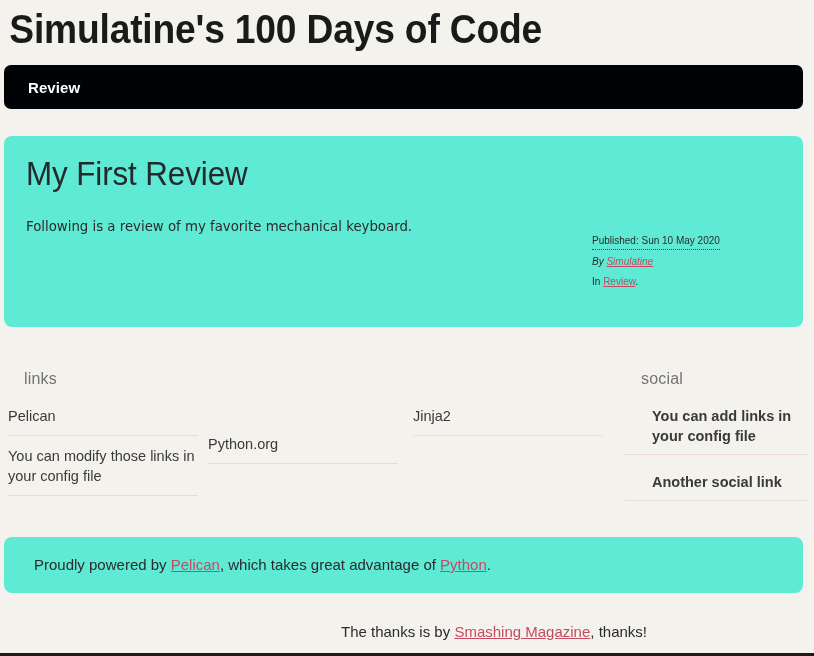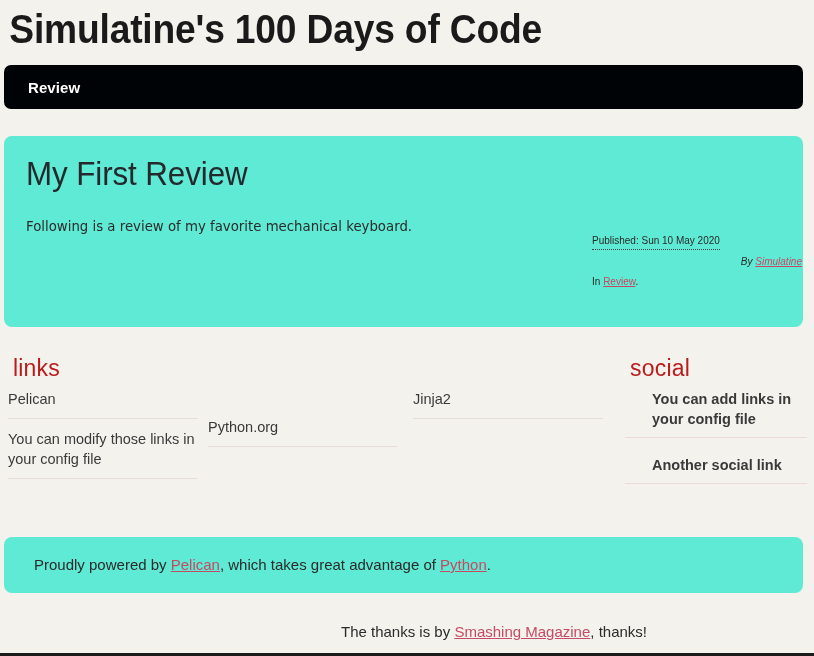--- a/index.html
+++ b/index.html
@@ -119,46 +119,45 @@
     line-height: 20.5px;
     color: #2b2b2b;
   }
   .entry-meta .published {
     border-bottom: 1px dotted #444444;
     display: inline-block;
     line-height: 17px;
   }
   .entry-meta .by-line {
     font-style: italic;
-    text-align: right;
   }
   .entry-meta .by-line .author {
     font-style: italic;
   }
   a.link {
     color: #c54b63;
     text-decoration: underline;
   }
 
   
   .widgets {
     position: absolute;
     left: 0;
     top: 344px;
     width: 814px;
     height: 170px;
   }
   .widget-heading {
-    margin: 5px;
-    font-family: "Liberation Sans Narrow", "Liberation Sans", sans-serif;
-    font-stretch: condensed;
-    font-size: 23px;
+    margin: 16px;
+    font-family: "Liberation Sans Narrow", "Liberation Sans", sans-serif;
+    font-stretch: condensed;
+    font-size: 16px;
     line-height: 22px;
     font-weight: normal;
-    color: #b91c1c;
+    color: #737373;
     letter-spacing: 0.2px;
   }
   .links-widget {
     position: absolute;
     left: 8px;
     top: 8px;
     width: 600px;
   }
   .links-list {
     list-style: none;

